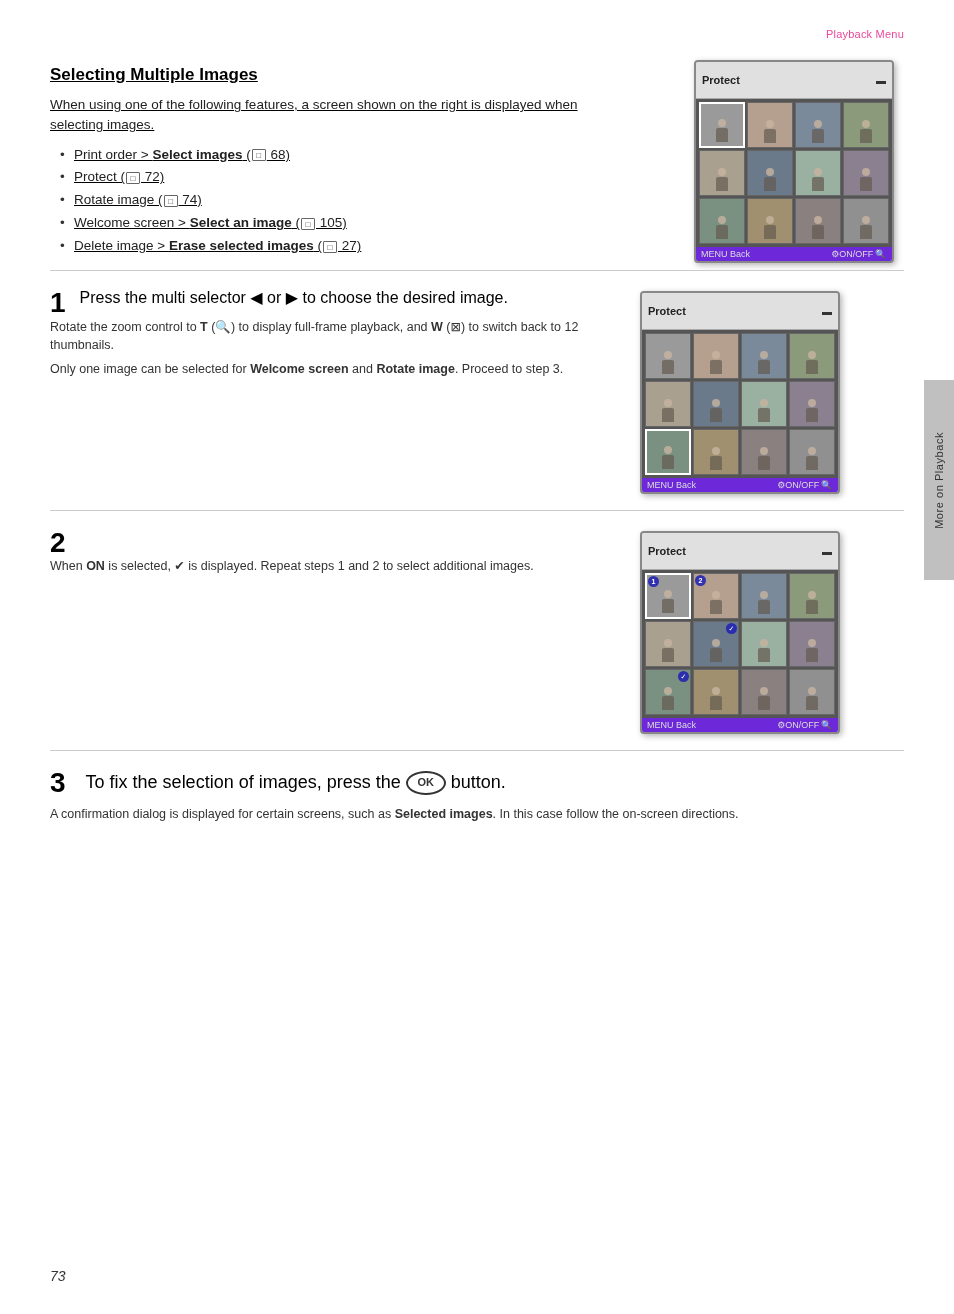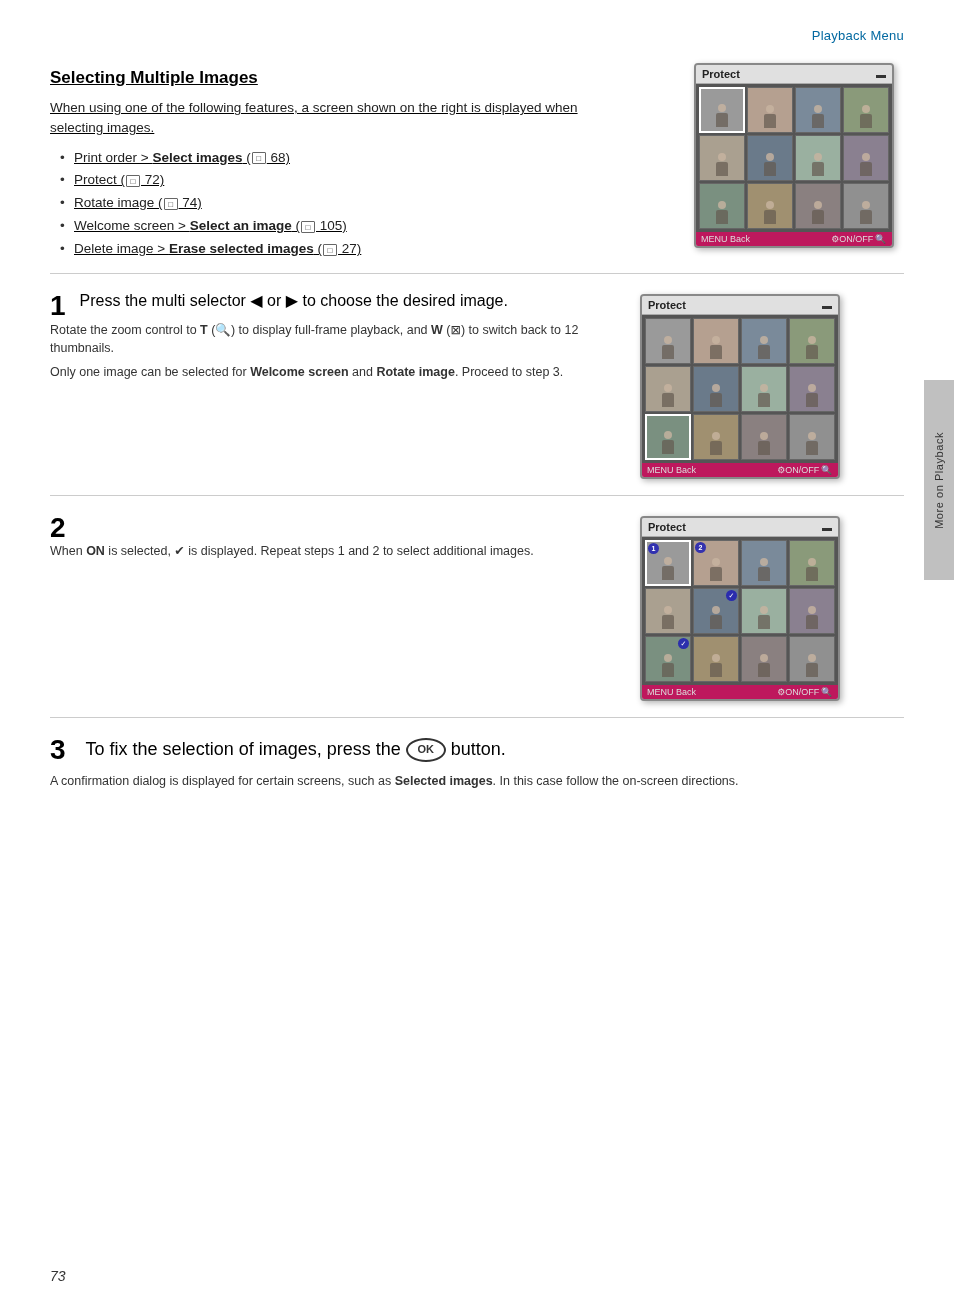--- a/index.html
+++ b/index.html
@@ -19,22 +19,22 @@
       padding: 0;
     }
     
     .page-header {
       display: flex;
       justify-content: flex-end;
       padding: 28px 50px 10px 50px;
       border-bottom: none;
     }
     .page-title-text {
-      font-size: 13px;
-      color: #0369a1;
+      font-size: 11px;
+      color: #ec4899;
       font-weight: normal;
       letter-spacing: 0.02em;
       margin-left: 38px;
     }
     
     .side-tab {
       position: absolute;
       right: 0;
       top: 380px;
       width: 30px;
@@ -147,21 +147,21 @@
     .camera-screen {
       width: 200px;
       background: #d0d0d0;
       border: 2px solid #888;
       border-radius: 4px;
       overflow: hidden;
       box-shadow: 2px 2px 6px rgba(0,0,0,0.3);
     }
     .camera-screen-header {
       background: #e0e0e0;
-      padding: 3px 6px;
+      padding: 12px 6px;
       font-size: 11px;
       font-weight: bold;
       color: #222;
       display: flex;
       justify-content: space-between;
       align-items: center;
       border-bottom: 1px solid #aaa;
     }
     .camera-battery {
       font-size: 10px;
@@ -182,21 +182,21 @@
       position: relative;
       overflow: hidden;
       display: flex;
       align-items: center;
       justify-content: center;
     }
     .camera-thumb.highlighted {
       border: 2px solid #fff;
     }
     .camera-footer {
-      background: #be185d;
+      background: #6d28d9;
       padding: 2px 5px;
       display: flex;
       justify-content: space-between;
       align-items: center;
       font-size: 9px;
       color: #ddd;
     }
     
     .step3-content {
       border-top: 1px solid #ccc;

